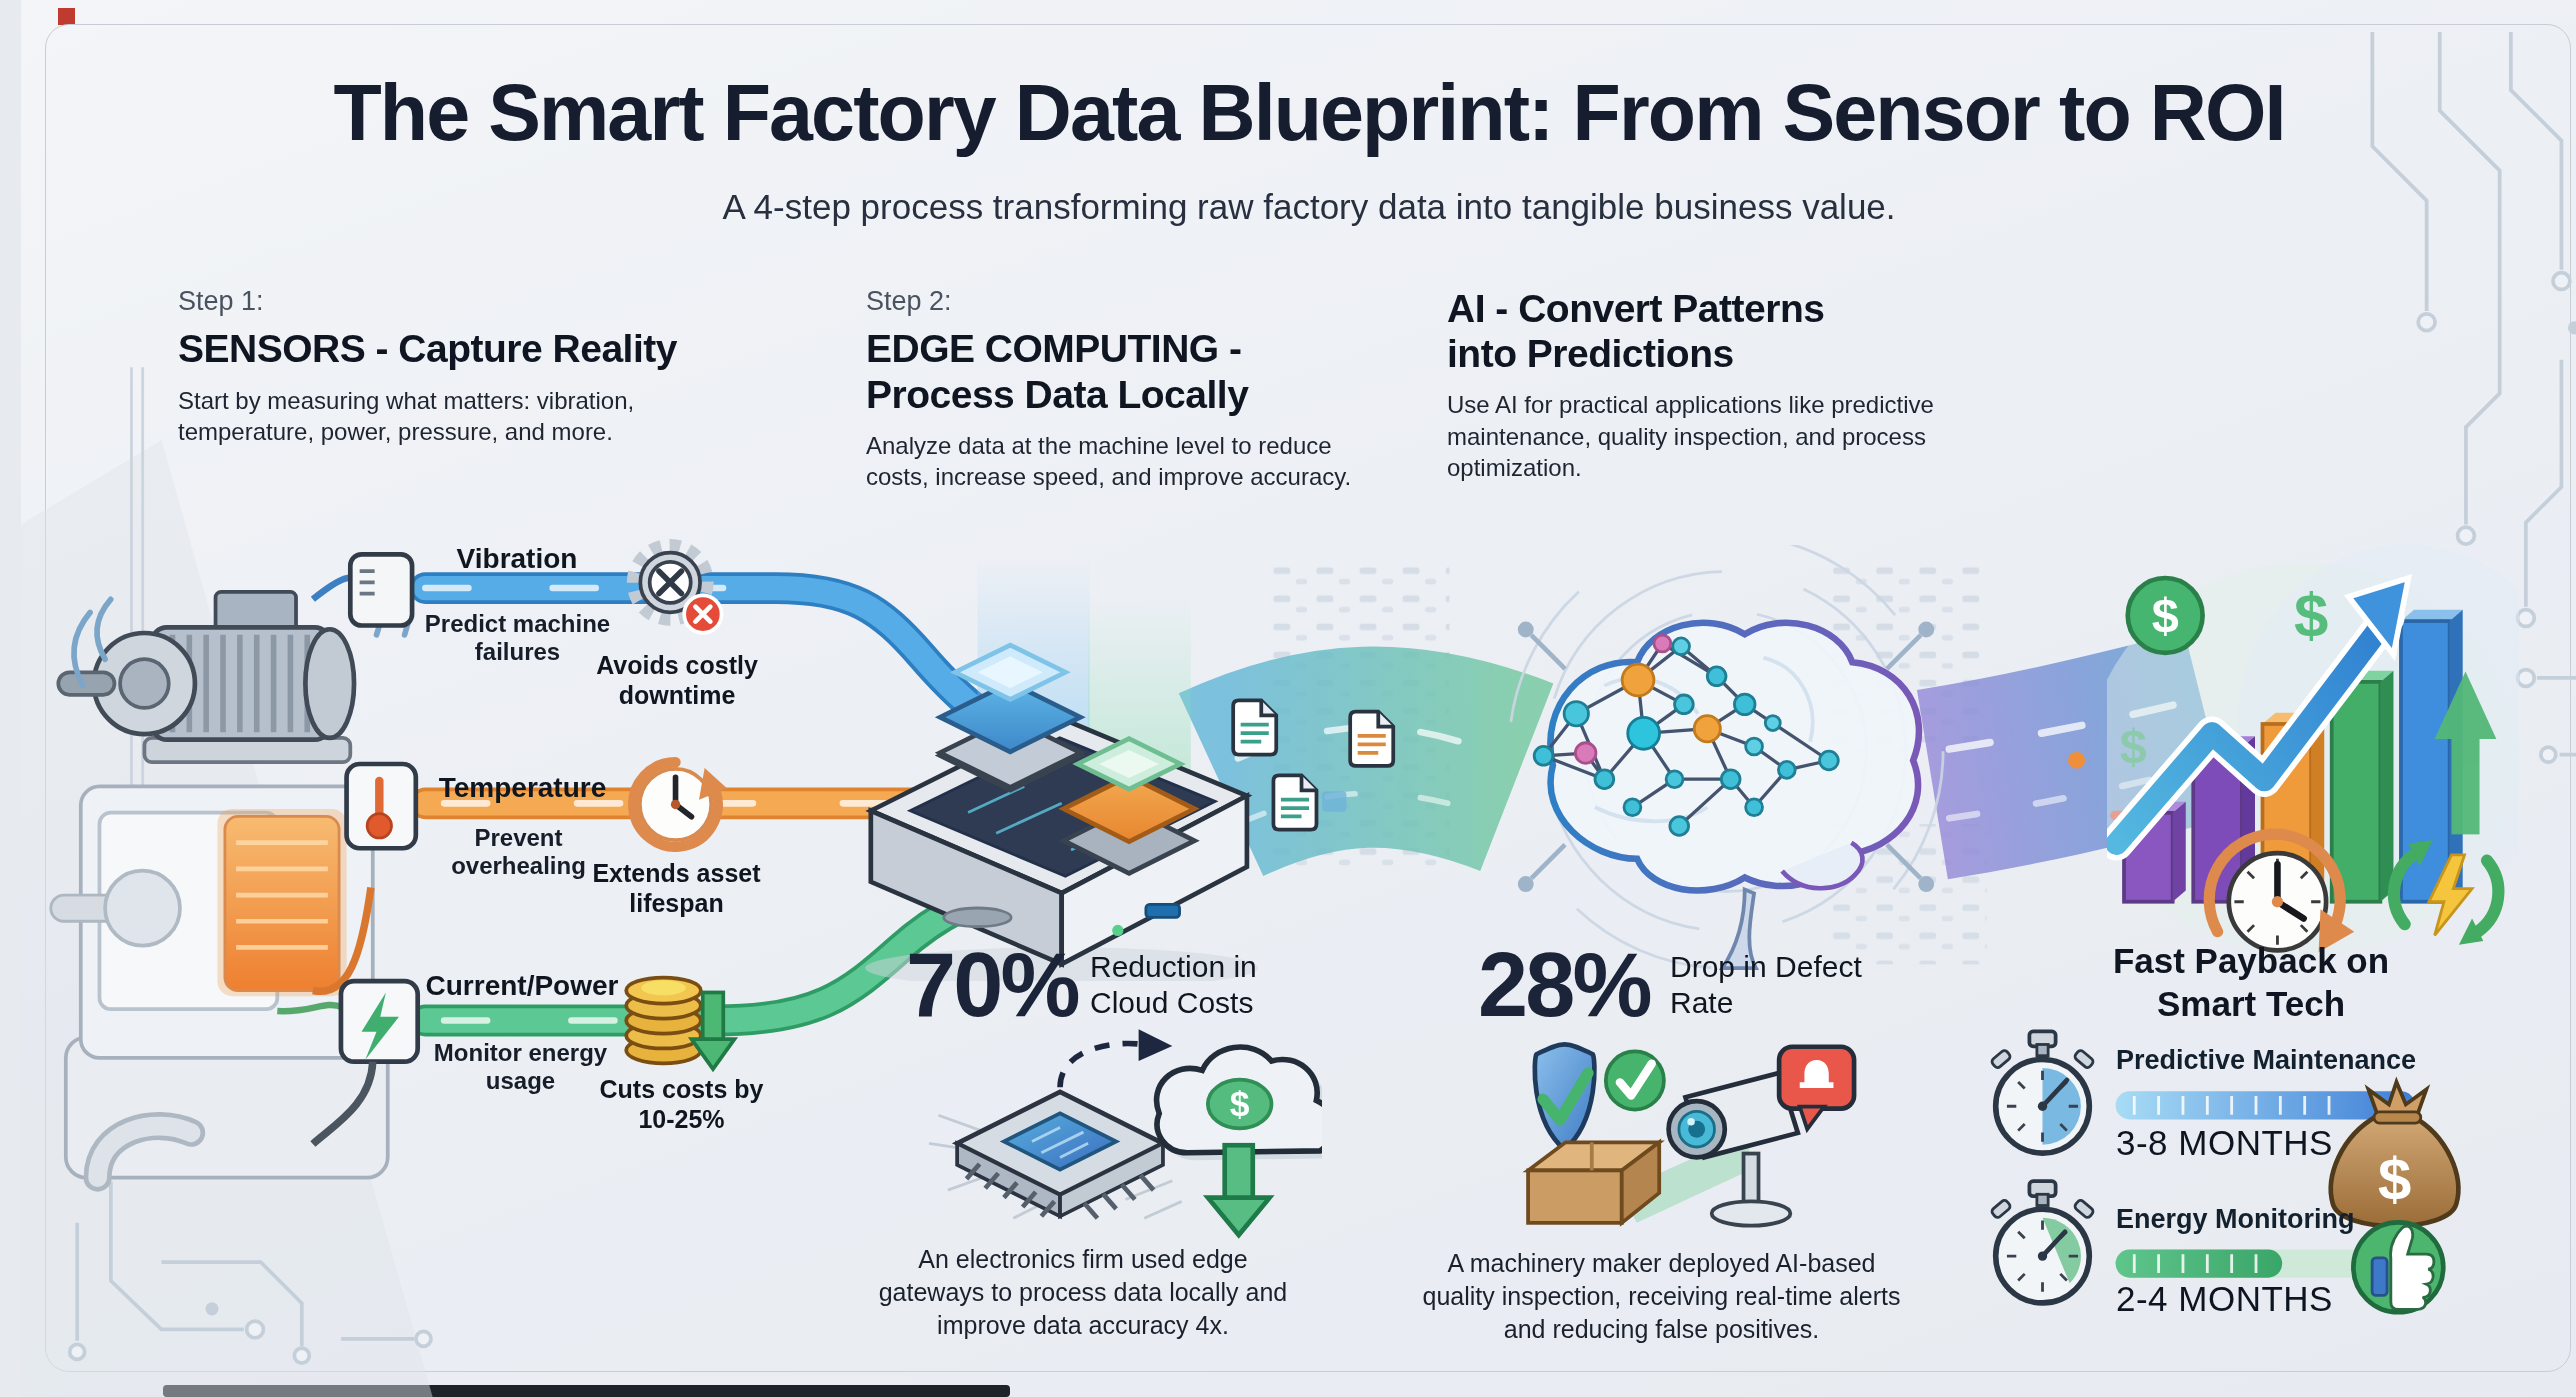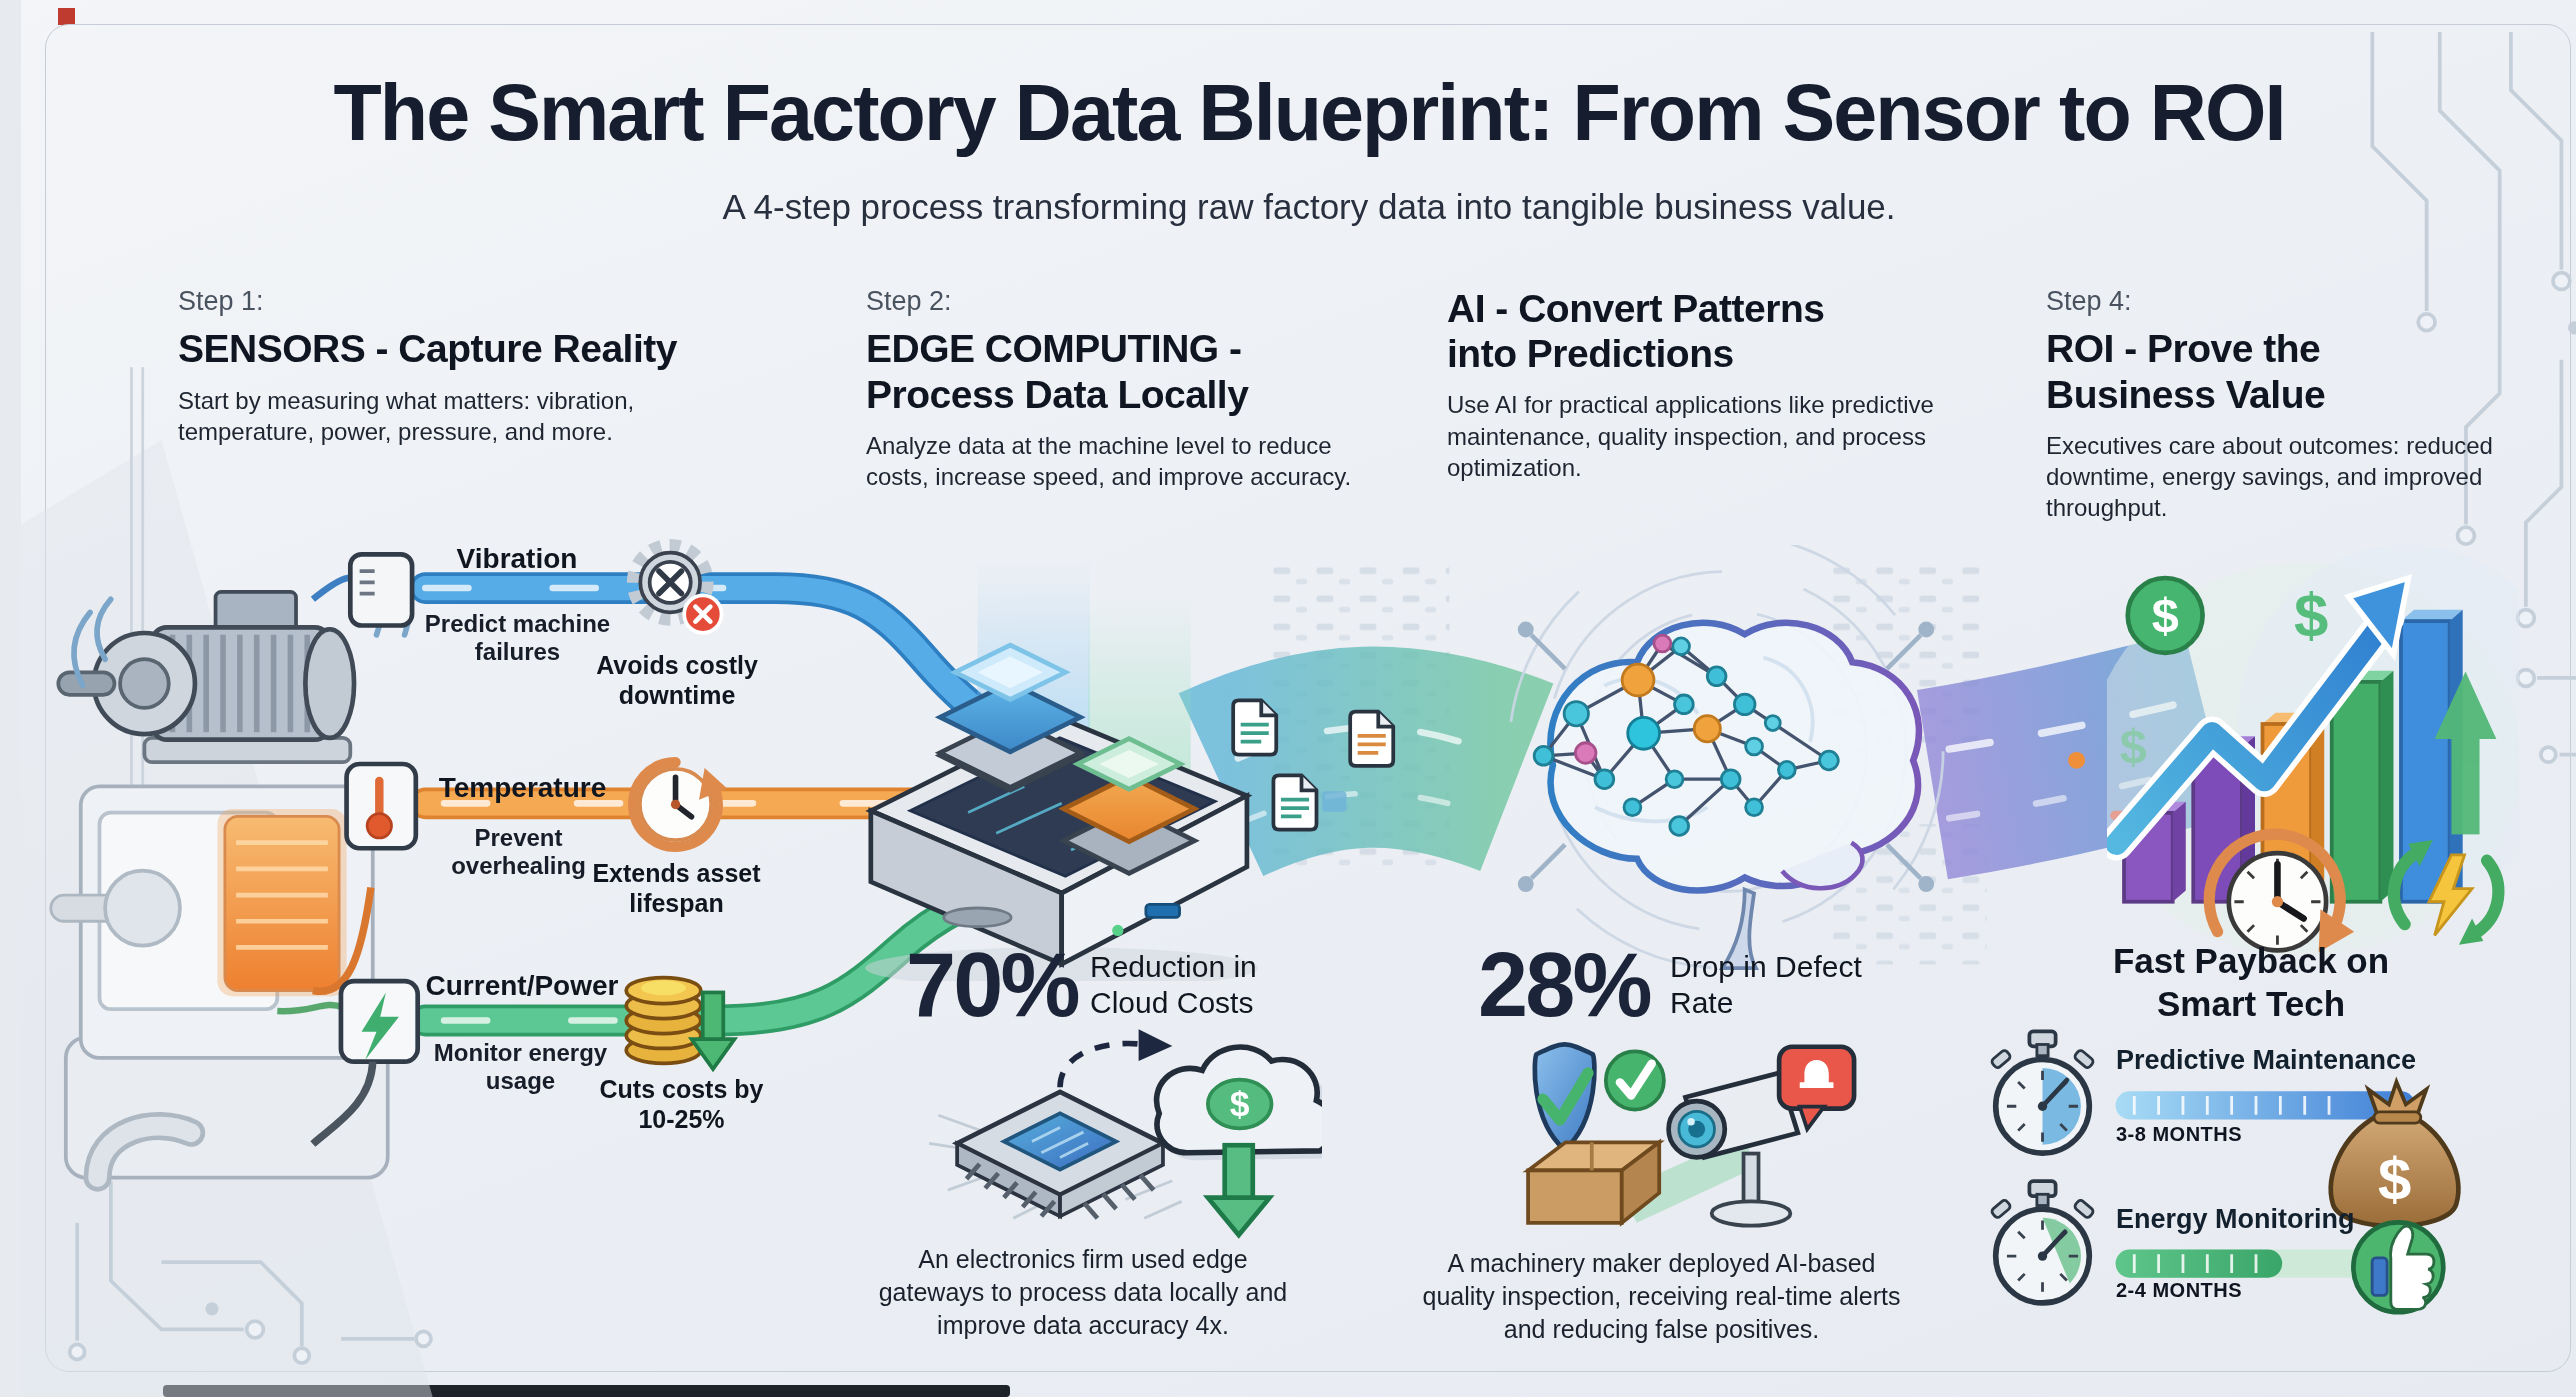--- a/index.html
+++ b/index.html
@@ -25,21 +25,21 @@
   .s-name{font-size:28px;font-weight:700;text-align:center;color:#10161f;}
   .s-benefit{font-size:24px;font-weight:600;text-align:center;color:#171e29;line-height:1.18;}
   .s-outcome{font-size:25px;font-weight:700;text-align:center;color:#10161f;line-height:1.18;}
   
   .big-stat{font-size:90px;font-weight:800;color:#1b2438;letter-spacing:-2.8px;}
   .stat-label{font-size:30px;font-weight:400;color:#10161f;line-height:1.2;}
   .caption{font-size:25px;font-weight:500;color:#1a212c;text-align:center;line-height:1.32;}
   
   .pb-title{font-size:35px;font-weight:700;color:#0f1622;text-align:center;line-height:1.22;}
   .pb-label{font-size:27px;font-weight:600;color:#13202e;}
-  .pb-months{font-size:20px;font-weight:700;color:#0e1520;letter-spacing:0.5px;}
+  .pb-months{font-size:35px;font-weight:400;color:#0e1520;letter-spacing:0.5px;}
   svg{display:block;}
   .corner-red{left:37px;top:7.5px;width:17px;height:17px;background:#bf3b2f;}
   .bottom-strip{left:142px;top:1385px;width:847px;height:12px;background:#1e2329;border-radius:3.7px;}
 </style>
 </head>
 <body>
 
 <div id="canvas">
 
   <div class="abs corner-red"></div>
@@ -150,25 +150,20 @@
     <div class="step-desc" style="width:562px">Start by measuring what matters: vibration, temperature, power, pressure, and more.</div>
   </div>
   <div class="abs" style="left:845px;top:286px;width:562px;z-index:3">
     <div class="step-label">Step 2:</div>
     <div class="step-title" style="width:440px">EDGE COMPUTING - Process Data Locally</div>
     <div class="step-desc" style="width:510px">Analyze data at the machine level to reduce costs, increase speed, and improve accuracy.</div>
   </div>
   <div class="abs" style="left:1426px;top:286px;width:543px;z-index:3">
     <div class="step-title" style="width:440px">AI - Convert Patterns into Predictions</div>
     <div class="step-desc" style="width:524px">Use AI for practical applications like predictive maintenance, quality inspection, and process optimization.</div>
-  </div>
-  <div class="abs" style="left:2025px;top:286px;width:524px;z-index:3">
-    <div class="step-label">Step 4:</div>
-    <div class="step-title" style="width:393px">ROI - Prove the Business Value</div>
-    <div class="step-desc" style="width:524px">Executives care about outcomes: reduced downtime, energy savings, and improved throughput.</div>
   </div>
 
   <svg class="abs" style="left:11.2px;top:487px;z-index:2" width="412" height="730" viewBox="0 0 440 780">
     <defs>
       <linearGradient id="heat" x1="0" y1="0" x2="0" y2="1">
         <stop offset="0" stop-color="#f7bb71"></stop>
           <stop offset="1" stop-color="#ee8030"></stop>
       </linearGradient>
     </defs>
     <rect x="36" y="588" width="344" height="150" rx="22" fill="#e9edf1" stroke="#a7b1bd" stroke-width="4"></rect>

